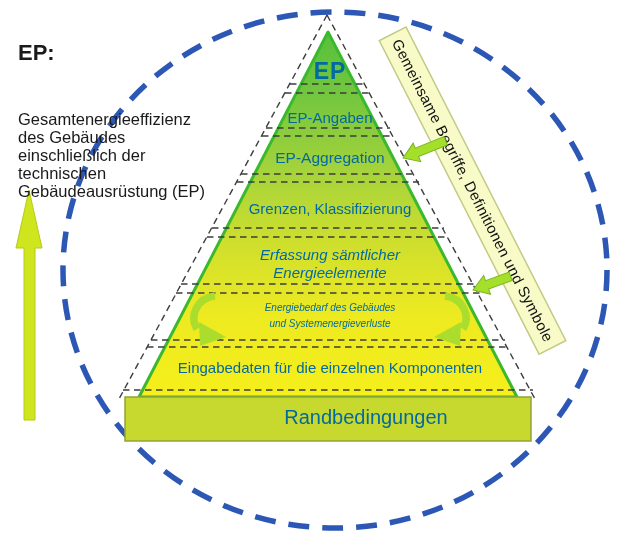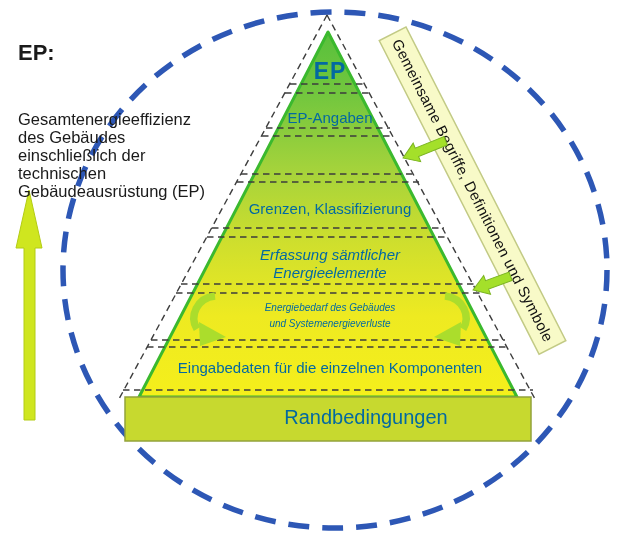--- a/index.html
+++ b/index.html
@@ -95,20 +95,21 @@
 
   <div class="sidebar-heading">EP:</div>
   <div class="sidebar-text">Gesamtenergieeffizienz
 des Gebäudes
 einschließlich der
 technischen
 Gebäudeausrüstung (EP)</div>
 
   <div class="label lab-center apex-label">EP</div>
   <div class="label lab-center lay0">EP-Angaben</div>
+  <div class="label lab-center lay1">EP-Aggregation</div>
   <div class="label lab-center lay2">Grenzen, Klassifizierung</div>
   <div class="label lab-center lay3">Erfassung sämtlicher
 Energieelemente</div>
   <div class="label lab-center lay4">Energiebedarf des Gebäudes
 und Systemenergieverluste</div>
   <div class="label lab-center lay5">Eingabedaten für die einzelnen Komponenten</div>
   <div class="label base-label">Randbedingungen</div>
 
 </div>
 

